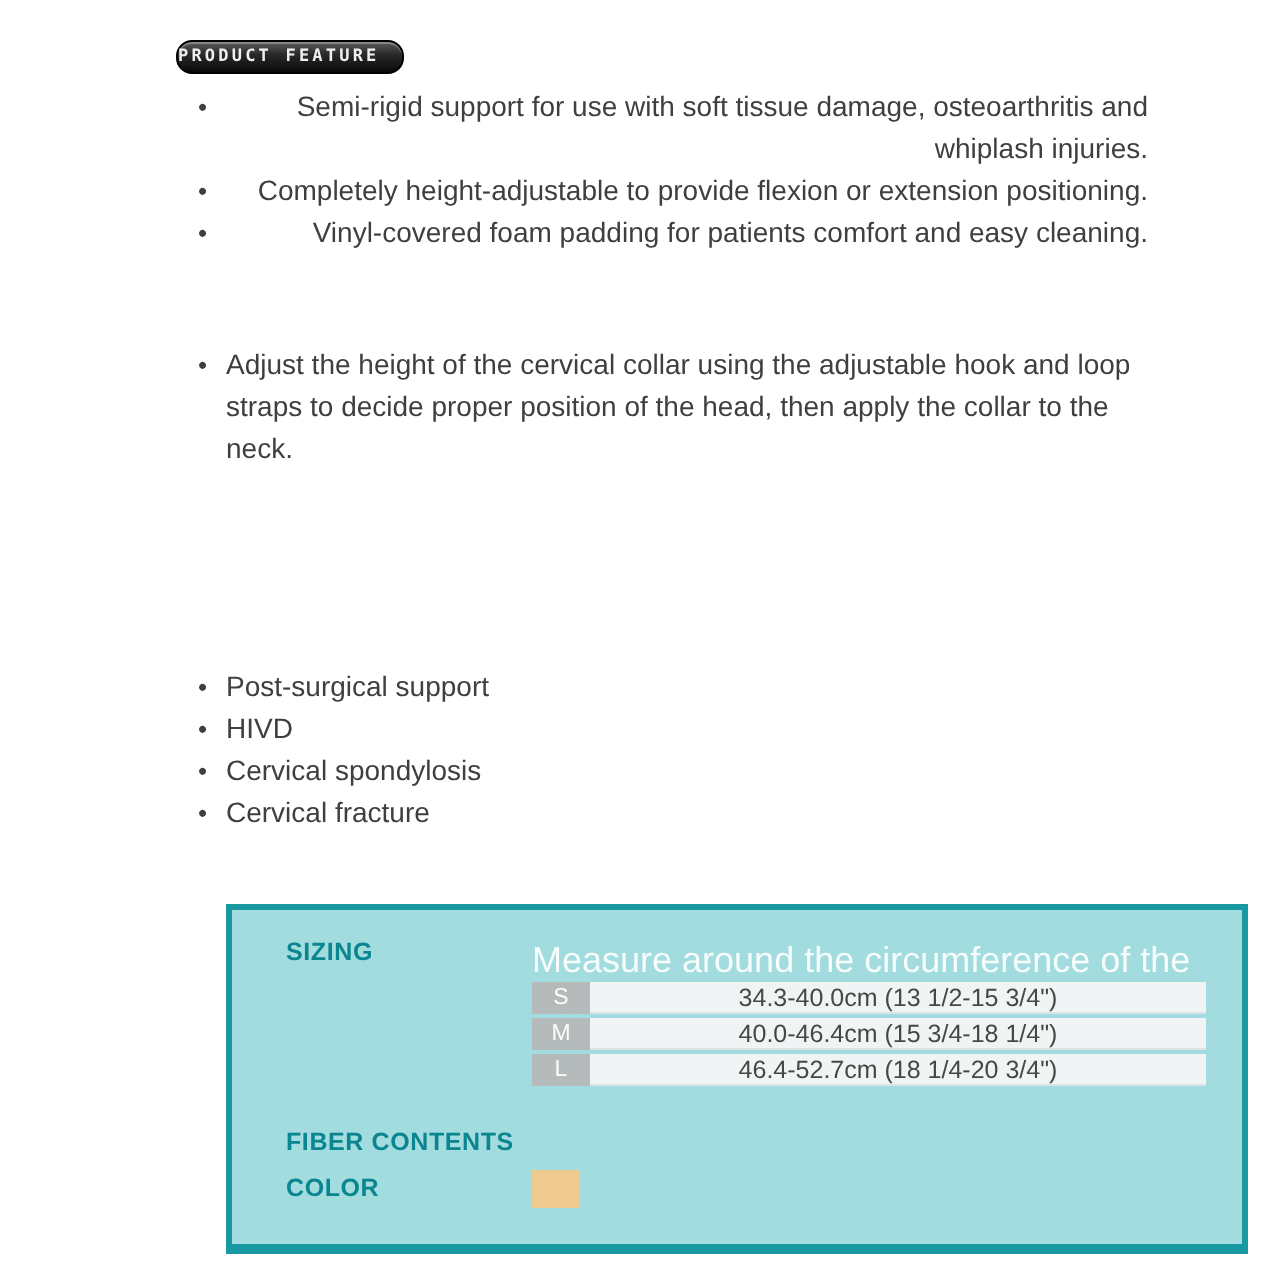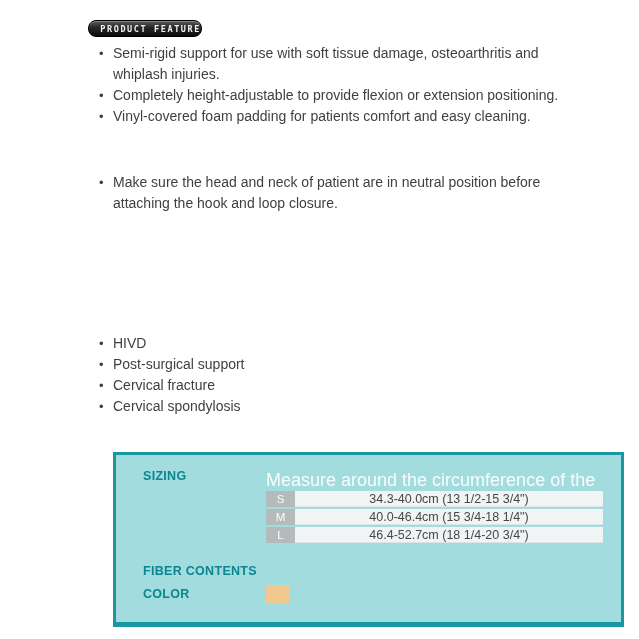--- a/index.html
+++ b/index.html
@@ -8,36 +8,36 @@
     position:relative; width:639px; height:639px; background:#ffffff;
     overflow:hidden;
   }
   
   .badge {
     position:absolute; left:88px; width:112px; height:15px;
     border-radius:8px;
     background:linear-gradient(180deg,#5c5c5c 0%,#2a2a2a 40%,#0a0a0a 100%);
     border:1px solid #000;
     box-shadow:inset 0 1px 0 rgba(255,255,255,0.28);
-    display:flex; align-items:center; justify-content:flex-end;
+    display:flex; align-items:center; justify-content:flex-start;
   }
   .badge span {
     font-family:"DejaVu Sans Mono", monospace;
     font-size:8.5px; font-weight:bold; color:#efefef;
     letter-spacing:1.6px; white-space:nowrap; transform:translateY(-0.5px);
   }
   .badge-1 { top:20px; }
   .badge-2 { top:152px; }
   .badge-3 { top:318px; }
   
   ul.bullets {
     position:absolute; left:96px; width:478px;
     list-style:none; margin:0; padding:0;
   }
-  .bullets-1 { top:43px; }
+  .bullets-1 { top:43px;text-align:right; }
   .bullets-2 { top:172px; }
   .bullets-3 { top:333px; }
   ul.bullets li {
     position:relative; padding-left:17px;
     font-size:14px; line-height:21px; color:#3f3f3f;
   }
   ul.bullets li::before {
     content:"\2022"; position:absolute; left:3px; top:0;
     color:#3f3f3f; font-size:13px;
   }
@@ -89,28 +89,28 @@
   <div class="badge badge-1">
     <span>PRODUCT FEATURE</span>
   </div>
   <ul class="bullets bullets-1">
     <li>Semi-rigid support for use with soft tissue damage, osteoarthritis and whiplash injuries.</li>
     <li>Completely height-adjustable to provide flexion or extension positioning.</li>
     <li>Vinyl-covered foam padding for patients comfort and easy cleaning.</li>
   </ul>
 
   <ul class="bullets bullets-2">
-    <li>Make sure the head and neck of patient are in neutral position before attaching the hook and loop closure.</li>
+    <li>Adjust the height of the cervical collar using the adjustable hook and loop straps to decide proper position of the head, then apply the collar to the neck.</li>
   </ul>
 
   <ul class="bullets bullets-3">
+    <li>Post-surgical support</li>
     <li>HIVD</li>
-    <li>Post-surgical support</li>
+    <li>Cervical spondylosis</li>
     <li>Cervical fracture</li>
-    <li>Cervical spondylosis</li>
   </ul>
 
   <div class="panel">
     <div class="spec-label label-sizing">SIZING</div>
     <div class="note">Measure around the circumference of the neck!</div>
 
     <div class="size-table">
       <div class="size-row">
         <div class="size-cell">S</div>
         <div class="range-cell">34.3-40.0cm (13 1/2-15 3/4")</div>

